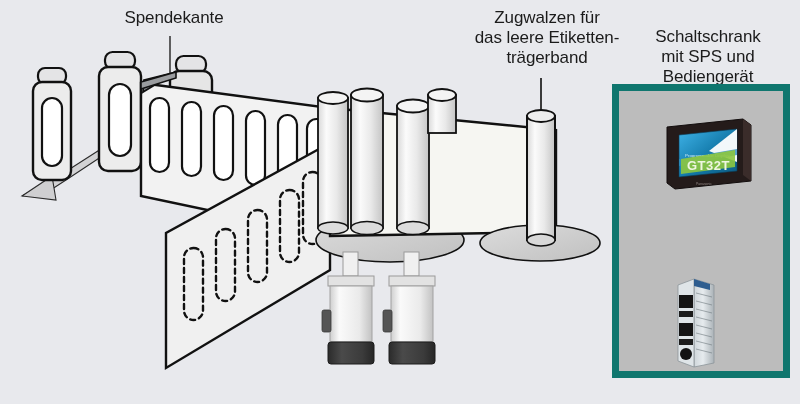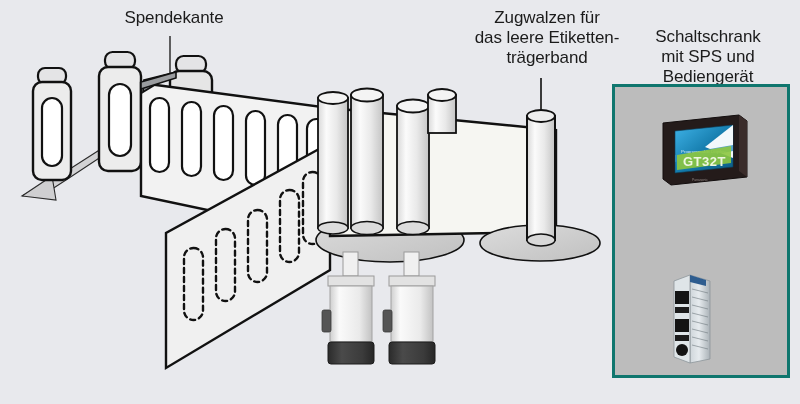--- a/index.html
+++ b/index.html
@@ -17,21 +17,21 @@
     font-size:17px;
     line-height:20px;
     text-align:center;
     white-space:pre-line;
     letter-spacing:-0.1px;
   }
   .svgwrap{position:absolute;left:0;top:0;width:800px;height:404px;}
   .photo-panel{
     position:absolute;
     left:612px;top:84px;width:178px;height:294px;
-    border:3px solid #0f766e;
+    border:7px solid #0f766e;
     background:#bcbcbc;
     box-sizing:border-box;
   }
   .hmi{
     position:absolute;left:44px;top:24px;width:92px;height:78px;
   }
   .plc{
     position:absolute;left:53px;top:180px;width:48px;height:98px;
   }
 </style>

